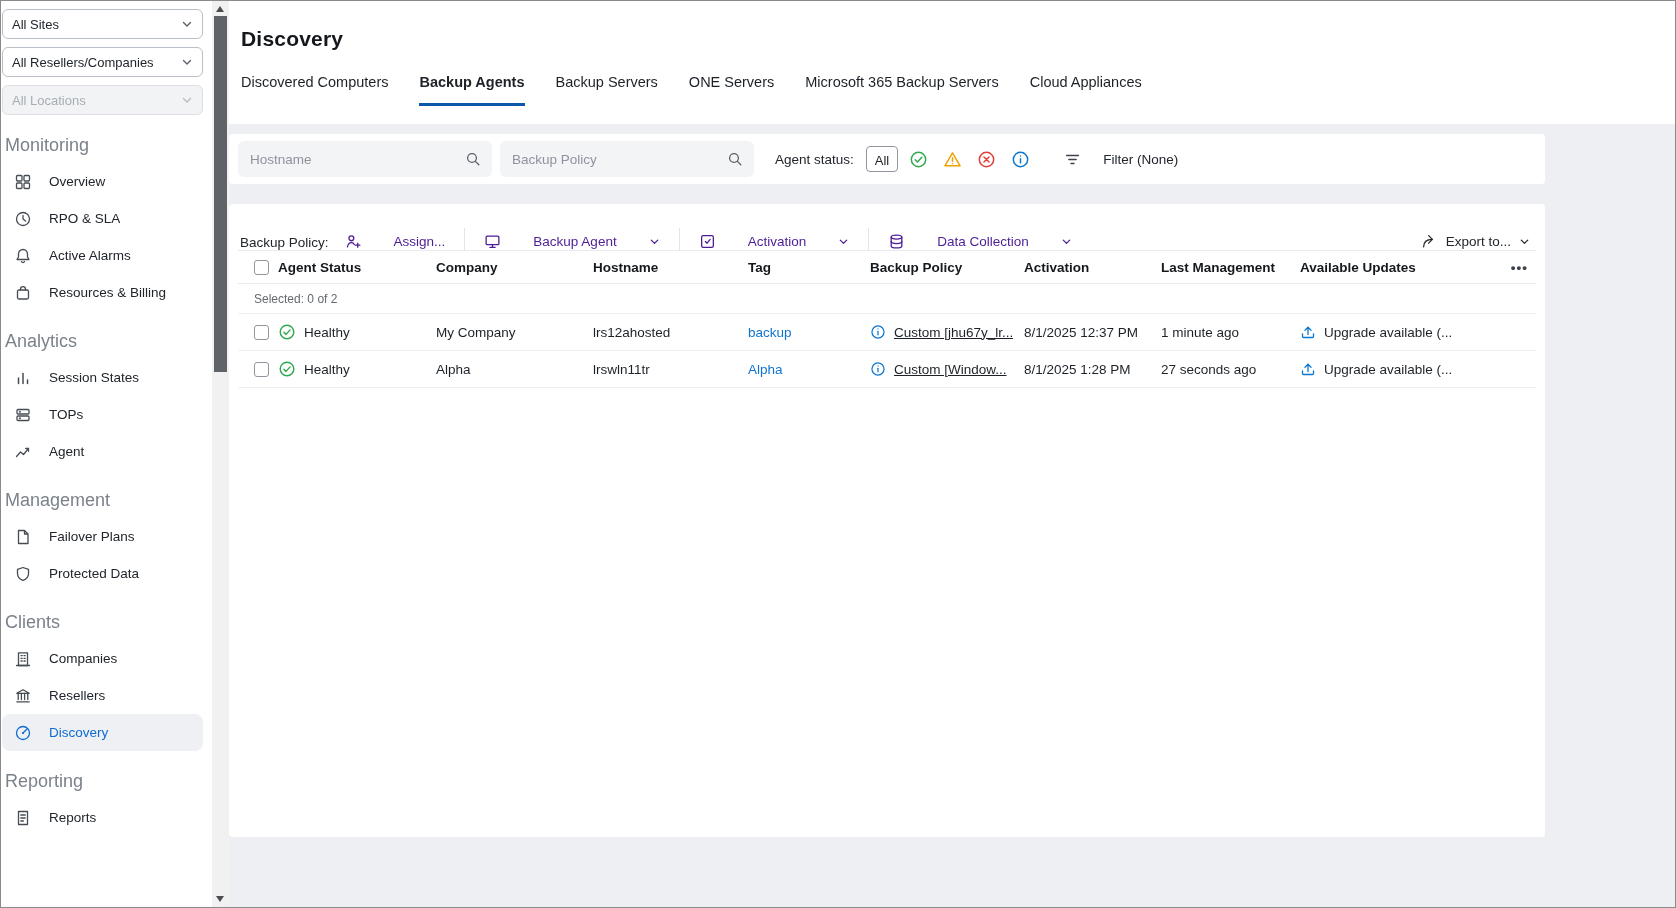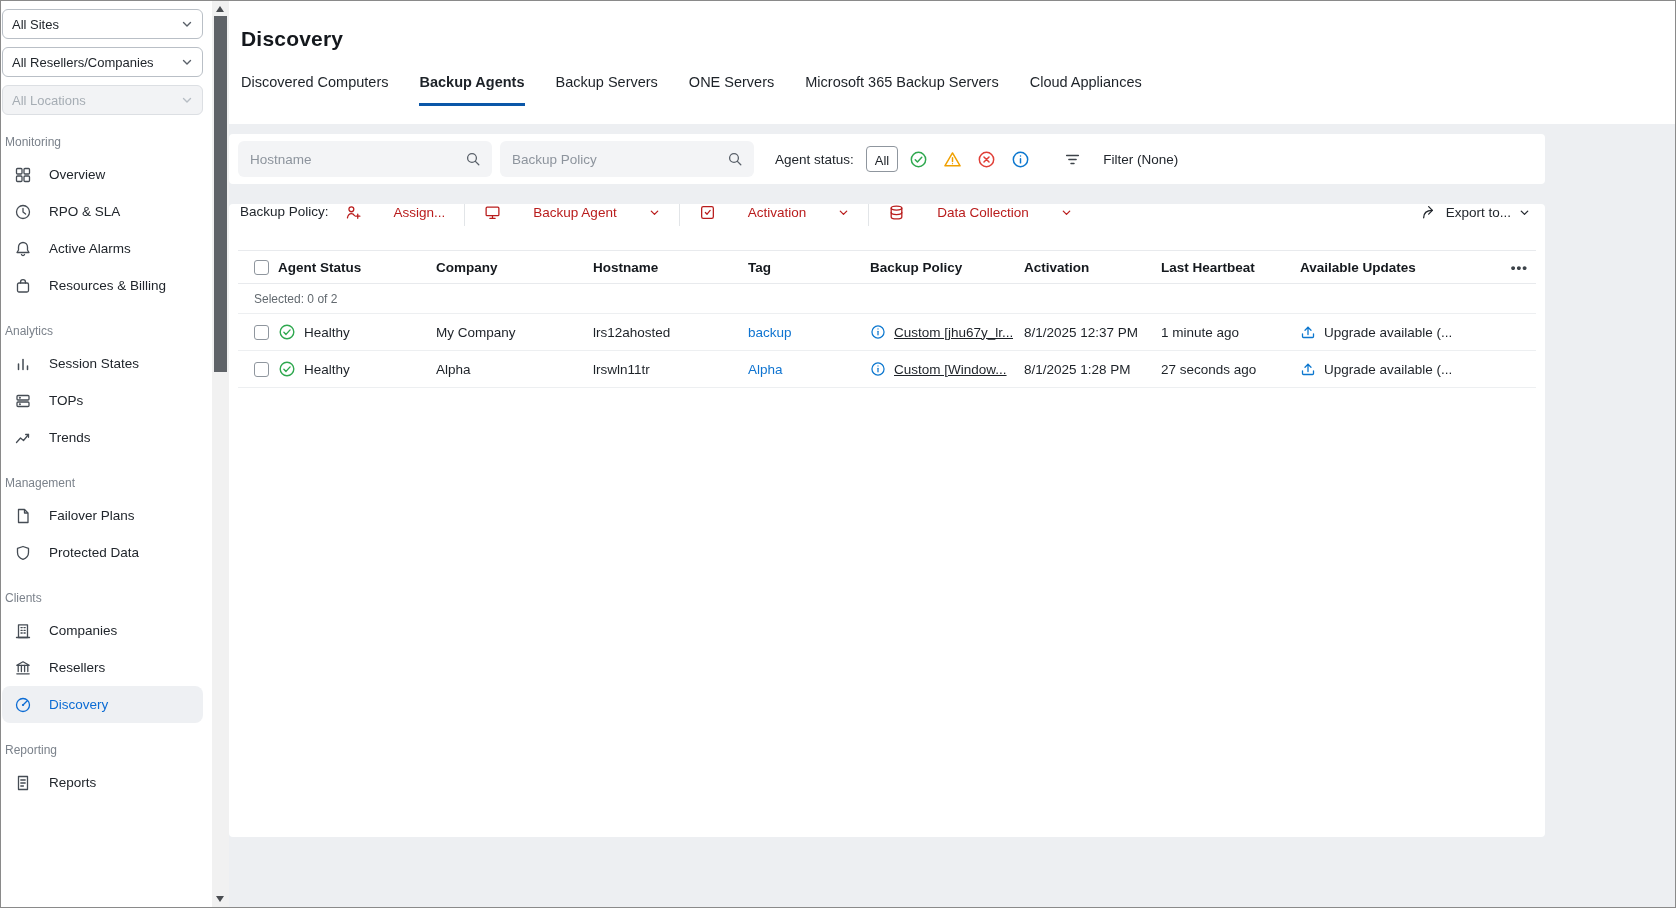--- a/index.html
+++ b/index.html
@@ -6,21 +6,21 @@
   html,body { width:1676px; height:908px; overflow:hidden; }
   body { font-family:"Liberation Sans", sans-serif; font-size:13.5px; color:#1d2228; background:#fff; }
   .app { width:1676px; height:908px; border:1px solid #8a8a8a; display:flex; background:#fff; }
 
   
   .sidebar { width:211px; background:#fff; padding:8px 9px 0 1px; flex:none; }
   .dd { height:30px; border:1px solid #b9bfc6; border-radius:6px; background:#fff; display:flex; align-items:center; justify-content:space-between; padding:0 9px; margin-bottom:8px; font-size:13px; color:#21262c; cursor:pointer; }
   .dd svg { flex:none; color:#596069; }
   .dd.disabled { background:#f2f3f5; border-color:#dcdfe3; color:#a6adb4; }
   .dd.disabled svg { color:#b7bdc4; }
-  .sec-label { font-size:12px; color:#7b828b; margin:20px 4px 7px 3px; }
+  .sec-label { font-size:18px; color:#7b828b; margin:20px 4px 7px 3px; }
   .nav-item { display:flex; align-items:center; gap:17px; height:37px; padding:0 0 0 12px; border-radius:8px; color:#21262c; cursor:pointer; }
   .nav-item .nicon { width:18px; height:18px; flex:none; color:#454c54; display:flex; }
   .nav-item.active { background:#eef0f3; color:#0c6cd4; }
   .nav-item.active .nicon { color:#0c6cd4; }
 
   
   .vscroll { width:17px; flex:none; background:#f1f1f1; position:relative; }
   .arr-up,.arr-down { width:0; height:0; border-left:4px solid transparent; border-right:4px solid transparent; position:absolute; left:4px; }
   .arr-up { border-bottom:6px solid #4a4d51; top:5px; }
   .arr-down { border-top:6px solid #4a4d51; bottom:5px; }
@@ -39,24 +39,24 @@
   .search-wrap input { width:254px; height:36px; background:#f3f4f6; border:none; border-radius:6px; padding:0 36px 0 12px; font-size:13.5px; font-family:"Liberation Sans",sans-serif; color:#21262c; outline:none; }
   .search-wrap input::placeholder { color:#8d949d; }
   .search-wrap .sicon { position:absolute; right:11px; top:10px; color:#596069; }
   .agent-status-label { margin-left:13px; color:#21262c; }
   .btn-all { margin-left:12px; height:26px; padding:6px 8px; border:1px solid #8f969e; border-radius:4px; background:#fff; font-size:13px; font-family:"Liberation Sans",sans-serif; cursor:pointer; color:#21262c; }
   .st-btn { width:28px; height:28px; border:none; background:transparent; display:flex; align-items:center; justify-content:center; margin-left:6px; cursor:pointer; }
   .filter-group { margin-left:30px; display:flex; align-items:center; gap:22px; cursor:pointer; color:#21262c; }
   .filter-group .ficon { color:#3d434a; display:flex; }
 
   .table-card { background:#fff; border-radius:4px; margin:20px 130px 0 0; height:633px; display:flex; flex-direction:column; flex:none; }
-  .toolbar { height:46px; display:flex; align-items:flex-start; padding:0 9px; flex:none; }
+  .toolbar { height:46px; display:flex; align-items:flex-end; padding:0 9px; flex:none; }
   .tb-label { margin:0 10px 0 2px; color:#21262c; }
   .tb-btn { display:flex; align-items:center; gap:8px; border:none; background:transparent; font-size:13.5px; font-family:"Liberation Sans",sans-serif; padding:0 6px; cursor:default; }
-  .tb-btn.disabled { color:#b91c1c;gap:32px; }
+  .tb-btn.disabled { color:#4c1d95;gap:32px; }
   .tb-btn.enabled { color:#22272d; margin-left:auto; cursor:pointer; }
   .tb-div { width:1px; height:22px; background:#e2e5e8; margin:0 13px; }
 
   .tbl { margin:0 9px; }
   .thead, .trow, .selrow { display:grid; grid-template-columns:40px 158px 157px 155px 122px 154px 137px 139px 1fr 40px; align-items:center; }
   .thead { height:34px; border-top:1px solid #e8eaed; border-bottom:1px solid #e8eaed; font-weight:700; color:#15191e; }
   .selrow { display:block; height:30px; line-height:30px; padding-left:16px; font-size:12px; color:#62696f; border-bottom:1px solid #edeff1; }
   .trow { height:37px; border-bottom:1px solid #edeff1; }
   .cb { width:15px; height:15px; border:1px solid #8f969e; border-radius:3px; background:#fff; margin-left:16px; cursor:pointer; display:block; }
   .cell { display:flex; align-items:center; gap:8px; min-width:0; }
@@ -154,21 +154,21 @@
         </span>
       <span>TOPs</span>
     </div>
     <div class="nav-item">
       <span class="nicon">
           <svg width="18" height="18" viewBox="0 0 18 18" fill="none" stroke="currentColor" stroke-width="1.3" stroke-linecap="round" stroke-linejoin="round">
             <path d="M2.5 13.5l4-4.5 3 2.5 5-6"></path>
             <path d="M11.7 5.5h2.8v2.8"></path>
           </svg>
         </span>
-      <span>Trends</span>
+      <span>Agent</span>
     </div>
 
     <div class="sec-label">Management</div>
     <div class="nav-item">
       <span class="nicon">
           <svg width="18" height="18" viewBox="0 0 18 18" fill="none" stroke="currentColor" stroke-width="1.3" stroke-linejoin="round">
             <path d="M4.5 2.5h6L14 6v9.5H4.5z"></path>
             <path d="M10.5 2.5V6H14"></path>
           </svg>
         </span>
@@ -365,21 +365,21 @@
         <div class="thead">
           <div>
               <span class="cb"></span>
             </div>
           <div>Agent Status</div>
           <div>Company</div>
           <div>Hostname</div>
           <div>Tag</div>
           <div>Backup Policy</div>
           <div>Activation</div>
-          <div>Last Heartbeat</div>
+          <div>Last Management</div>
           <div>Available Updates</div>
           <div class="more-cell">•••</div>
         </div>
 
         <div class="selrow">
           <span>Selected: 0 of 2</span>
         </div>
 
         <div class="trow">
           <div>

